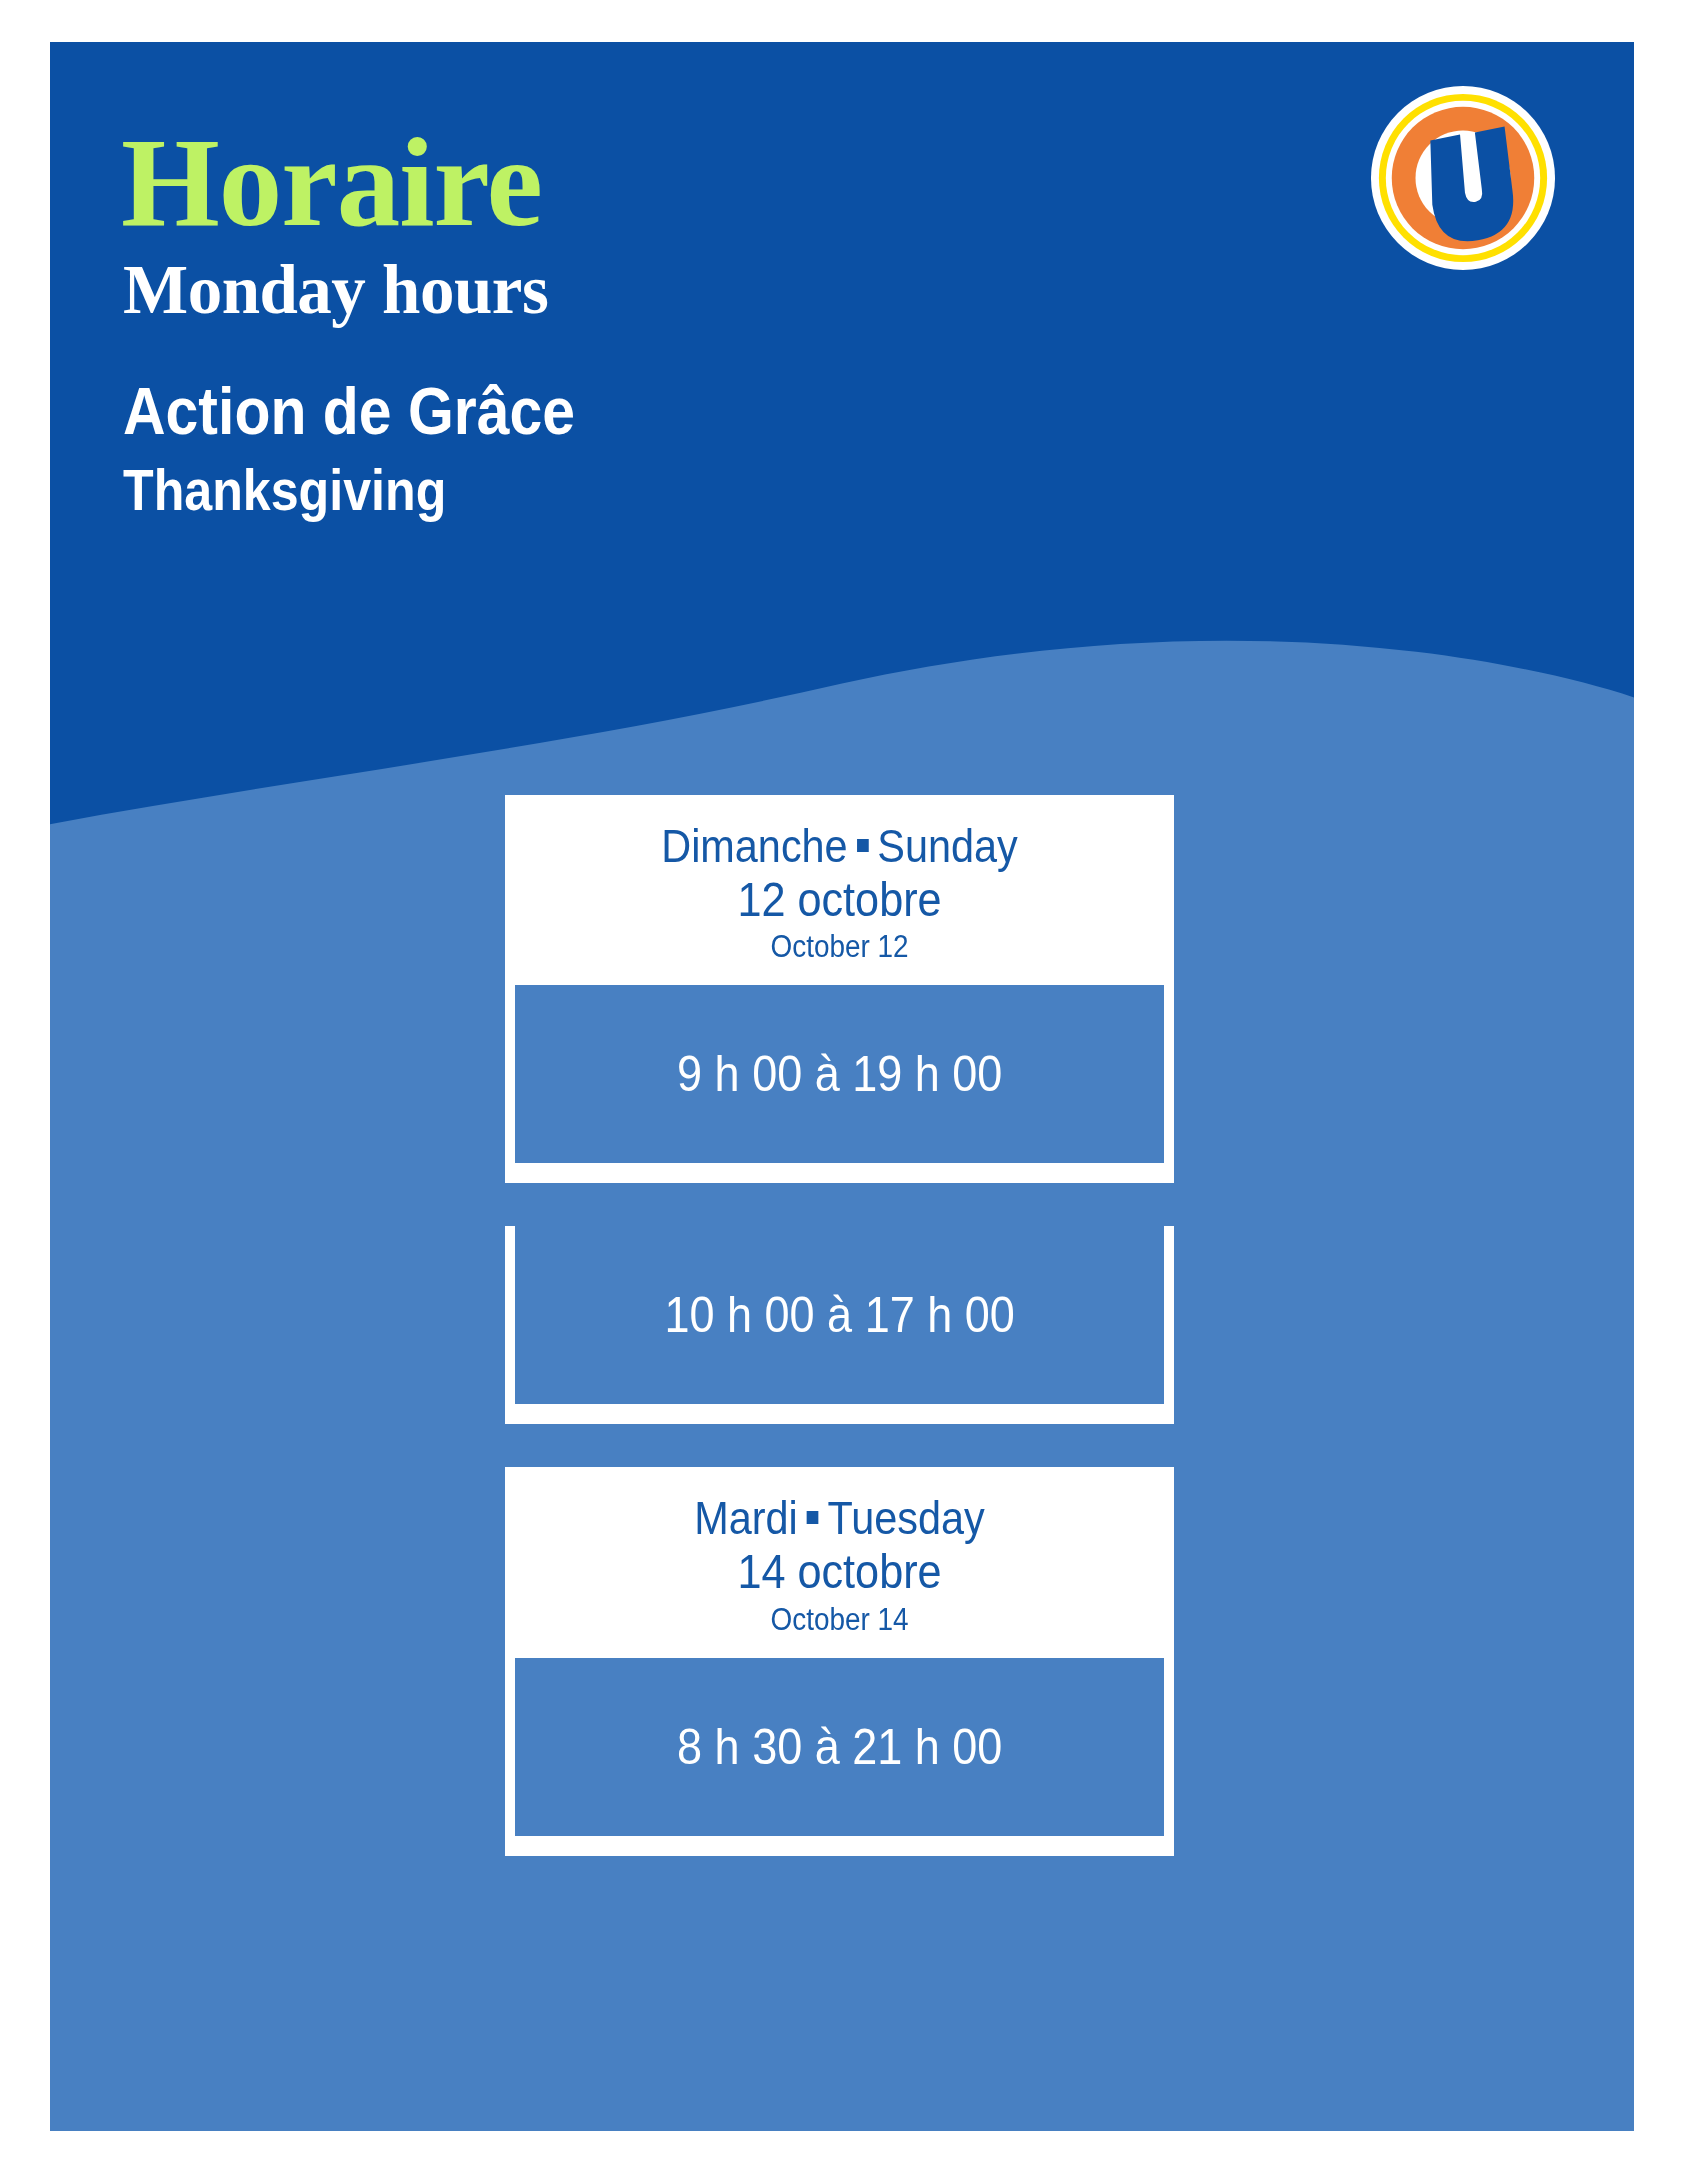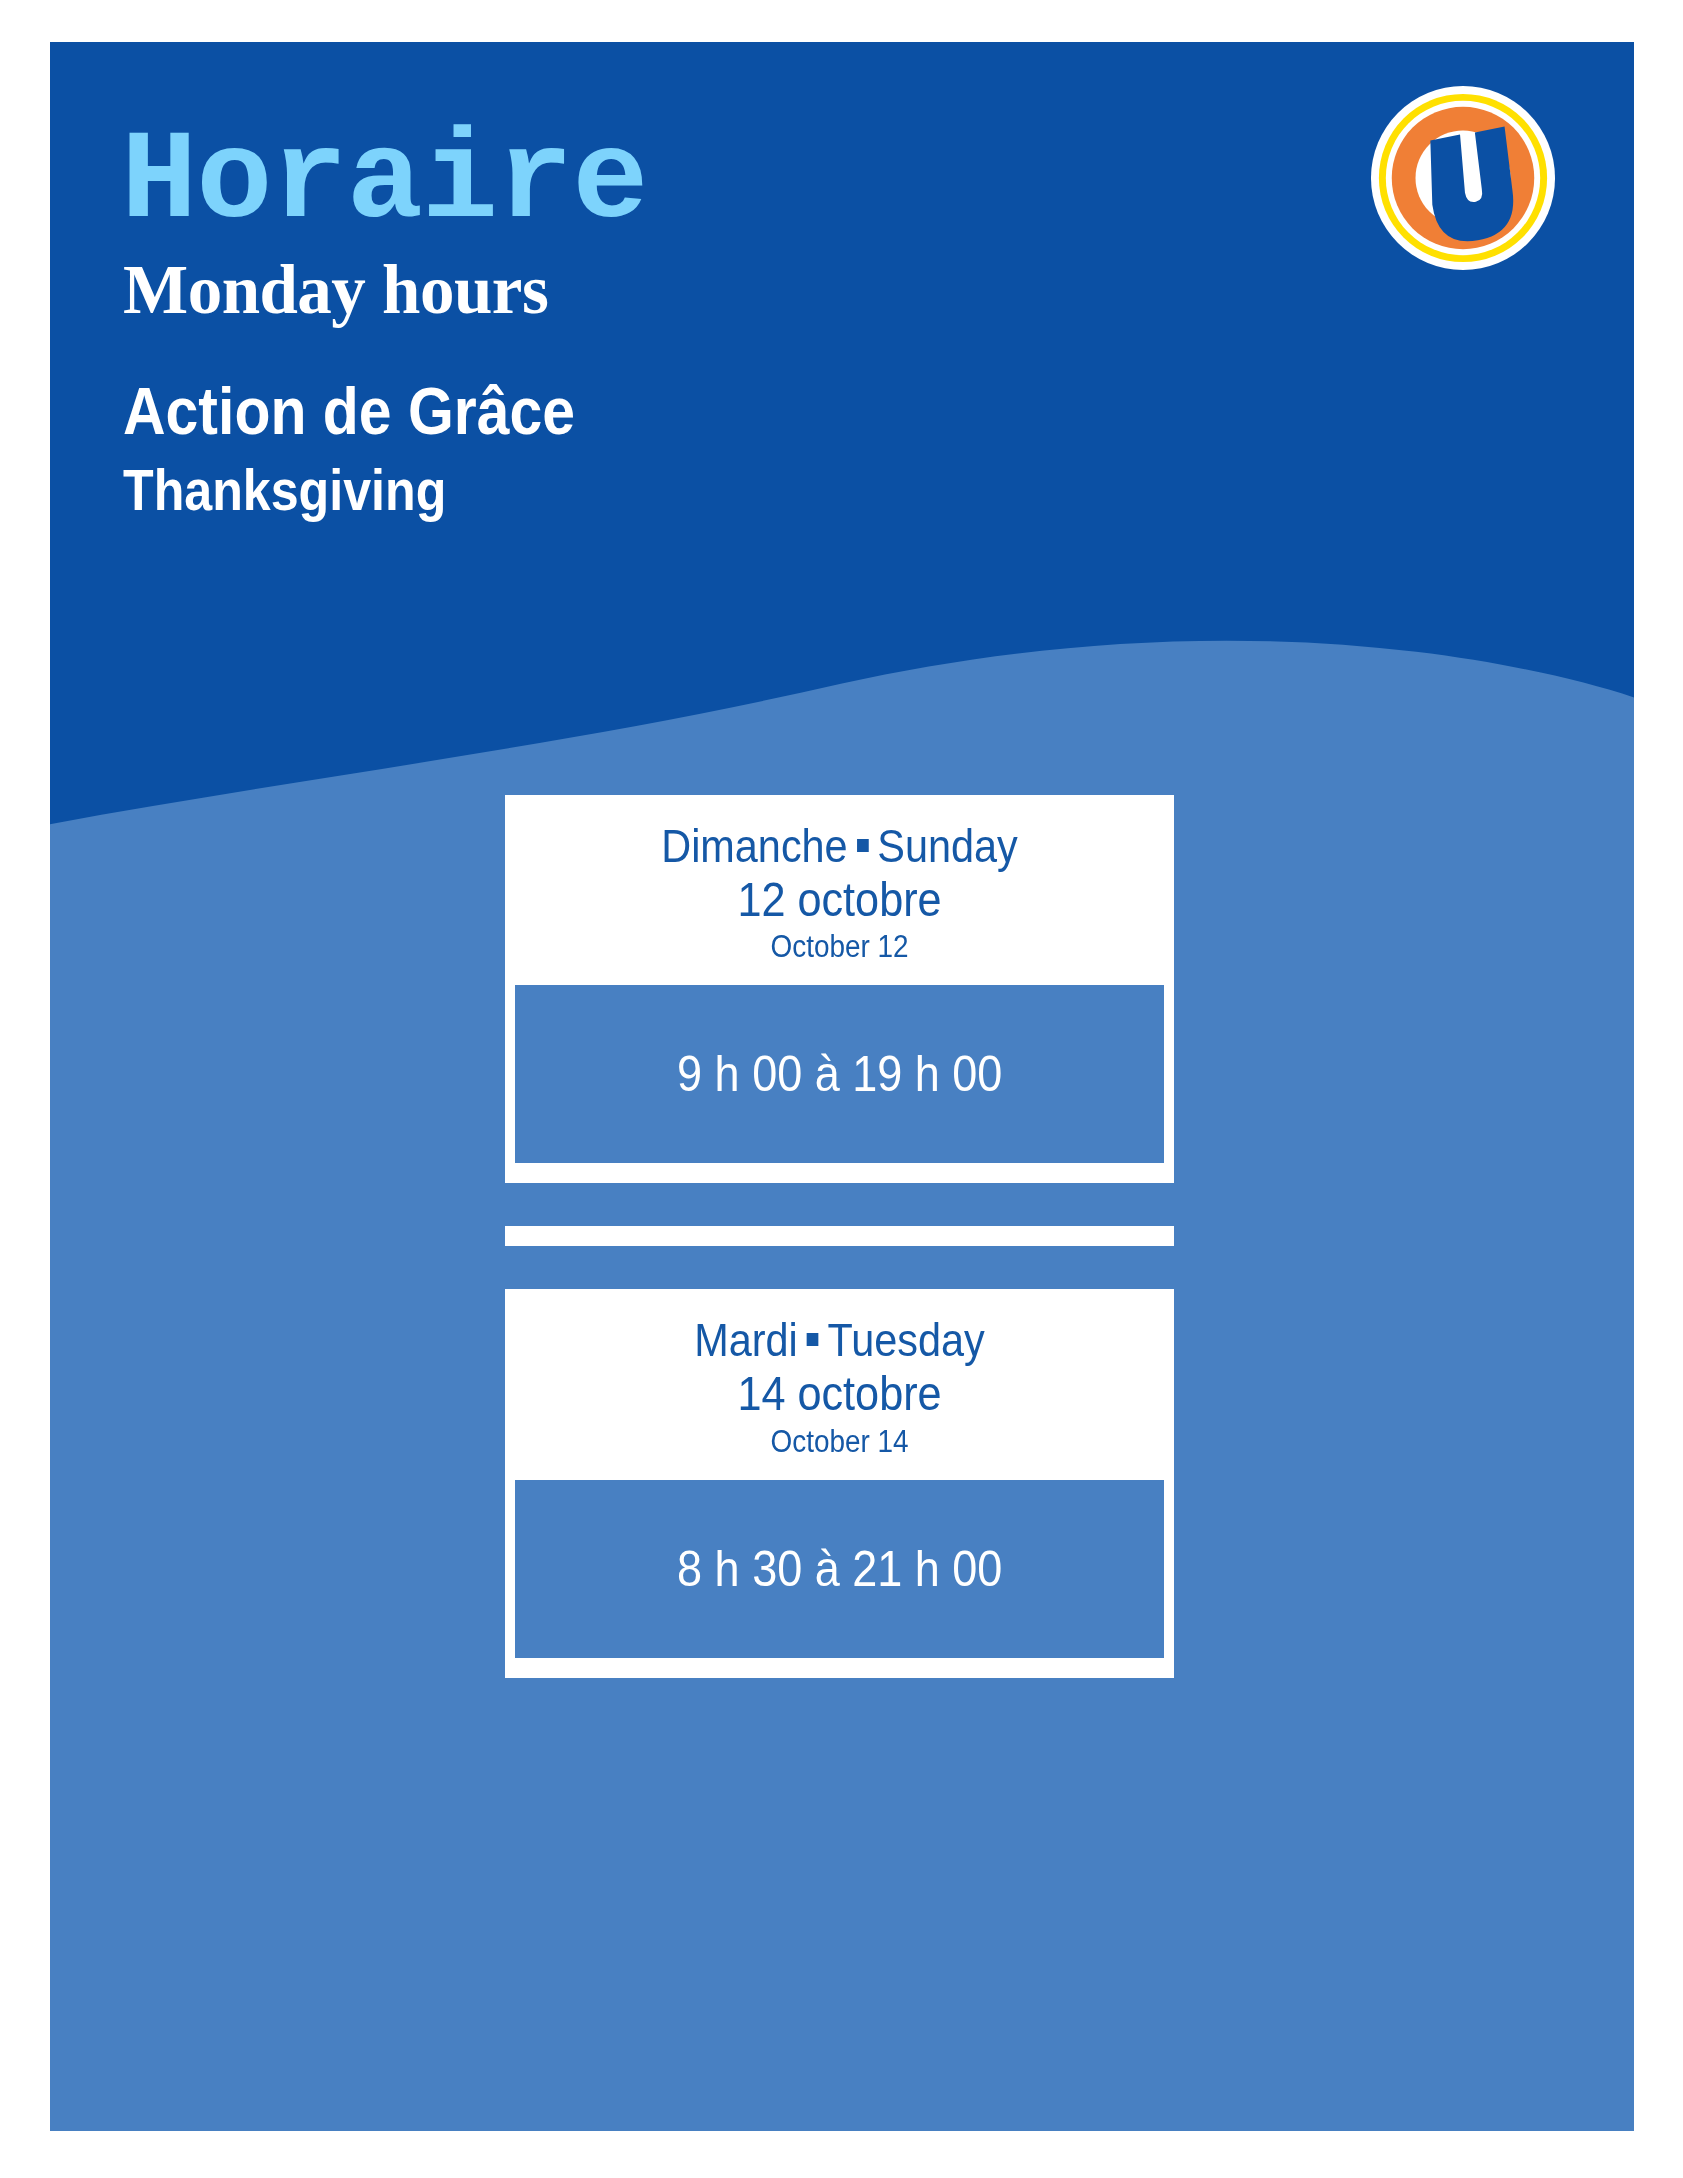--- a/index.html
+++ b/index.html
@@ -35,25 +35,25 @@
   }
 
   
   .header-block {
     position: absolute;
     left: 71px;
     top: 77px;
     width: 990px;
   }
   .title-fr {
-    font-family: Liberation Mono, monospace;
+    font-family: Liberation Serif, serif;
     font-weight: bold;
     font-size: 127px;
     line-height: 1.0;
-    color: #7dd3fc;
+    color: #bef264;
     letter-spacing: -1px;
     margin: 0;
   }
   .title-en {
     font-family: "Liberation Serif", "DejaVu Serif", serif;
     font-weight: bold;
     font-size: 69px;
     line-height: 1.05;
     color: #ffffff;
     margin: 8px 0 0 2px;
@@ -199,20 +199,23 @@
         </div>
         <div class="date-fr">12 octobre</div>
         <div class="date-en">October 12</div>
       </div>
       <div class="hours-band">
         <span class="hours-text">9 h 00 à 19 h 00</span>
       </div>
     </div>
 
     <div class="card">
+      <div class="hours-band">
+        <span class="hours-text">10 h 00 à 17 h 00</span>
+      </div>
     </div>
 
     <div class="card">
       <div class="card-head">
         <div class="day-line">
           <span>Mardi</span><span class="sep-dot"></span><span>Tuesday</span>
         </div>
         <div class="date-fr">14 octobre</div>
         <div class="date-en">October 14</div>
       </div>

